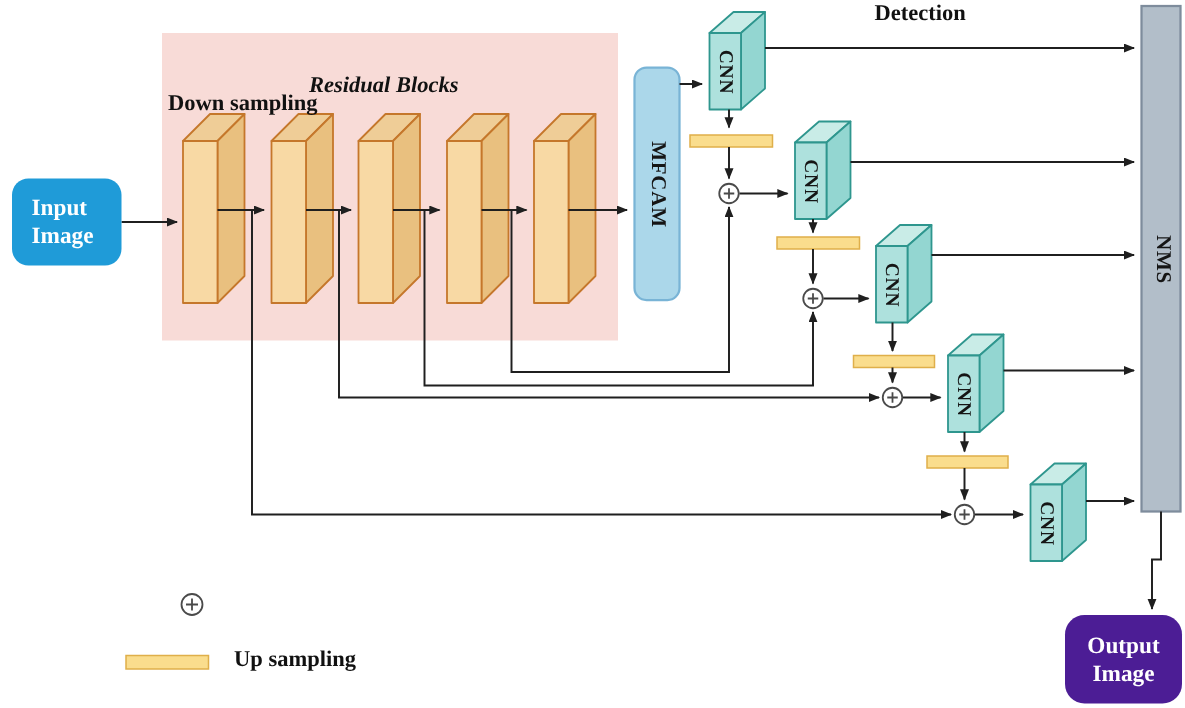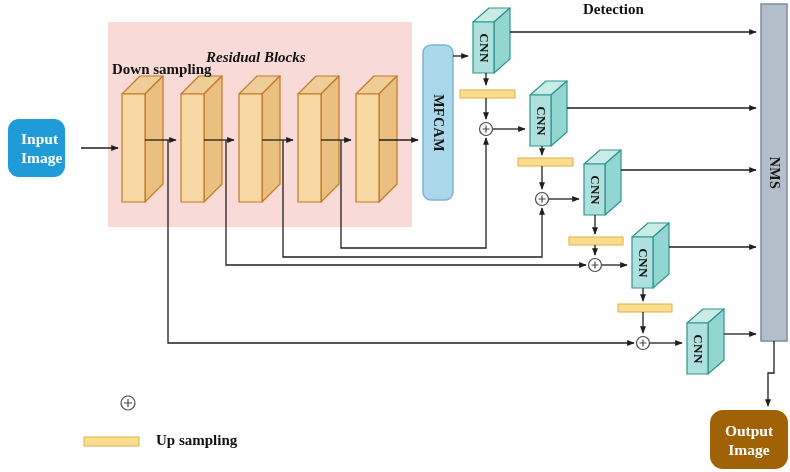--- a/index.html
+++ b/index.html
@@ -23,27 +23,27 @@
     position:absolute;
     color:#fff;
     font-weight:bold;
     font-size:15.5px;
     line-height:19px;
     display:flex;
     flex-direction:column;
     justify-content:center;
   }
   .input-box{
-    left:8px;top:119px;width:57px;height:58px;
+    left:8px;top:119px;width:73px;height:58px;
     background:#1F9BD8;border-radius:11px;
     padding-left:13px;box-sizing:border-box;
   }
   .output-box{
     left:710px;top:410px;width:78px;height:59px;
-    background:#a16207;border-radius:13px;
+    background:#4c1d95;border-radius:13px;
     align-items:center;text-align:center;
   }
   .vlabel{
     position:absolute;
     display:flex;align-items:center;justify-content:center;
     font-weight:bold;color:#151515;
   }
   .vlabel span{
     transform:rotate(90deg);
     white-space:nowrap;

